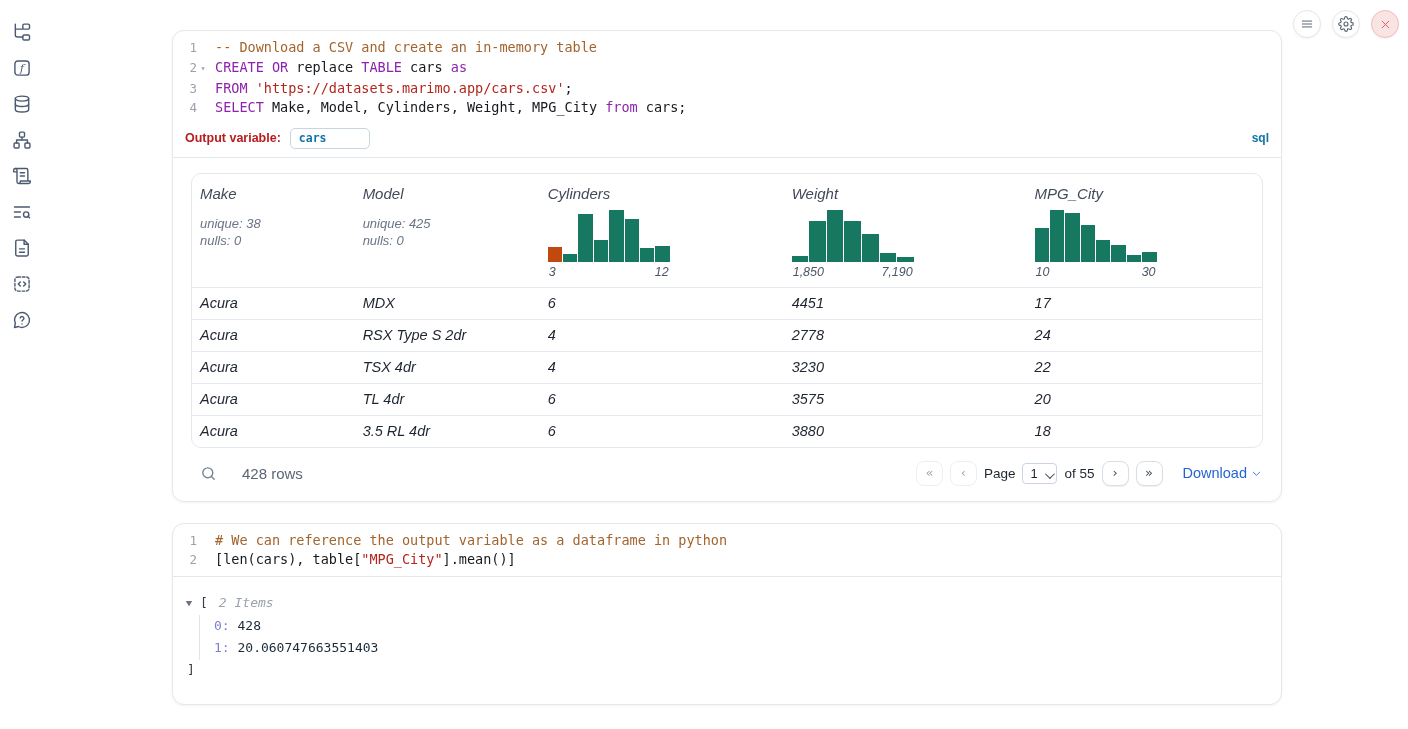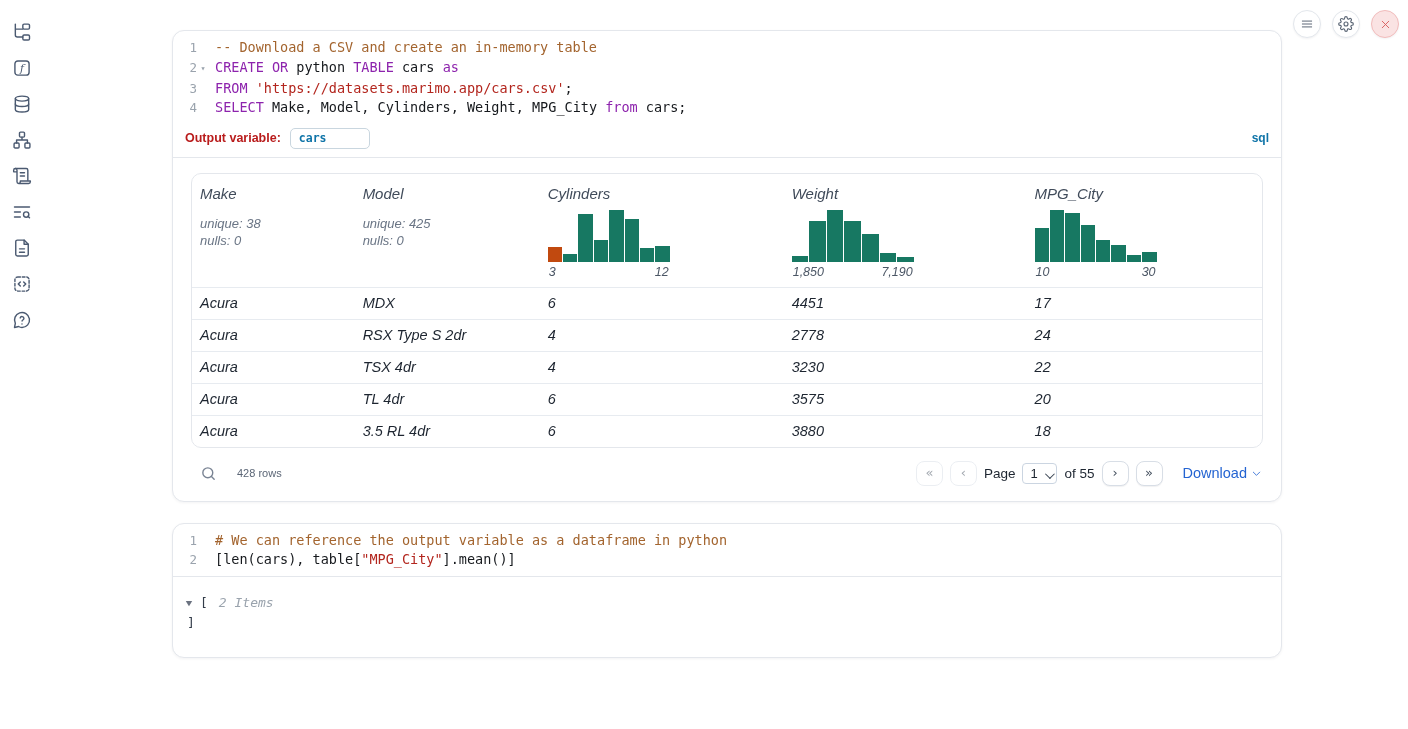--- a/index.html
+++ b/index.html
@@ -67,21 +67,21 @@
   .hist { margin-top:8px; width:122px; }
   .hist .bars { display:flex; align-items:flex-end; gap:1px; height:52px; }
   .hist .bar { flex:1; }
   .hist .axis { display:flex; justify-content:space-between; margin-top:3px;
                 font-size:12.5px; color:#4b5665; padding:0 1px; }
   .tr { display:flex; border-top:1px solid #e7ebf0; }
   .td { padding:7.5px 8px; font-size:14.5px; color:#1d2530; }
 
   
   .table-footer { display:flex; align-items:center; padding:13px 1px 15px; }
-  .rows-count { margin-left:20px; font-size:11px; color:#5b6676; }
+  .rows-count { margin-left:25px; font-size:15px; color:#5b6676; }
   .search-btn { margin-left:8px; display:flex; cursor:pointer; }
   .pager { margin-left:auto; display:flex; align-items:center; gap:7px; }
   .pg-btn { width:27px; height:25px; border:1px solid #d8dee6; border-radius:8px; background:#fff;
             color:#45505f; font-size:13px; display:flex; align-items:center; justify-content:center;
             box-shadow:0 1px 1px rgba(16,24,40,.06); cursor:pointer;
             font-family:"DejaVu Sans", sans-serif; padding-bottom:2px; }
   .pg-btn.disabled { opacity:.5; box-shadow:none; }
   .page-label, .of-label { font-size:13.5px; color:#1d2530; }
   .page-select-wrap { position:relative; }
   .page-select { appearance:none; -webkit-appearance:none; border:1px solid #cbd5e1; border-radius:4px;
@@ -193,21 +193,21 @@
           <path d="M6 6l12 12M18 6L6 18"></path>
         </svg>
     </span>
   </div>
 
   <div class="content">
 
     <section class="cell-card">
       <div class="code-area" id="sql-code">
           <div class="code-line"><span class="gutter">1</span><span class="fold-col"></span><span class="code-text"><span class="tok-comment">-- Download a CSV and create an in-memory table</span></span></div>
-          <div class="code-line"><span class="gutter">2</span><span class="fold-col">▾</span><span class="code-text"><span class="tok-kw">CREATE</span><span class="tok-plain"> </span><span class="tok-kw">OR</span><span class="tok-plain"> python </span><span class="tok-kw">TABLE</span><span class="tok-plain"> cars </span><span class="tok-kw">as</span></span></div>
+          <div class="code-line"><span class="gutter">2</span><span class="fold-col">▾</span><span class="code-text"><span class="tok-kw">CREATE</span><span class="tok-plain"> </span><span class="tok-kw">OR</span><span class="tok-plain"> replace </span><span class="tok-kw">TABLE</span><span class="tok-plain"> cars </span><span class="tok-kw">as</span></span></div>
           <div class="code-line"><span class="gutter">3</span><span class="fold-col"></span><span class="code-text"><span class="tok-kw">FROM</span><span class="tok-plain"> </span><span class="tok-str">'https://datasets.marimo.app/cars.csv'</span><span class="tok-plain">;</span></span></div>
           <div class="code-line"><span class="gutter">4</span><span class="fold-col"></span><span class="code-text"><span class="tok-kw">SELECT</span><span class="tok-plain"> Make, Model, Cylinders, Weight, MPG_City </span><span class="tok-kw">from</span><span class="tok-plain"> cars;</span></span></div>
         </div>
       <div class="outvar-row">
         <span class="outvar-label">Output variable:</span>
         <input class="outvar-input" value="cars" style="">
         <span class="lang-badge">sql</span>
       </div>
 
       <div class="output-area">
@@ -359,18 +359,22 @@
       <div class="code-area py-divider" id="py-code">
           <div class="code-line"><span class="gutter">1</span><span class="fold-col"></span><span class="code-text"><span class="tok-comment"># We can reference the output variable as a dataframe in python</span></span></div>
           <div class="code-line"><span class="gutter">2</span><span class="fold-col"></span><span class="code-text"><span class="tok-plain">[len(cars), table[</span><span class="tok-str">"MPG_City"</span><span class="tok-plain">].mean()]</span></span></div>
         </div>
       <div class="tree-output">
         <div class="tree-head">
           <span class="tree-chevron" style="transform: scaleX(1.2);">▼</span>
           <span class="tree-bracket">[</span>
           <span class="tree-count">2 Items</span>
         </div>
+        <div class="tree-items" id="tree-items">
+            <div class="tree-entry"><span class="tree-key">0:</span><span class="tree-val"> 428</span></div>
+            <div class="tree-entry"><span class="tree-key">1:</span><span class="tree-val"> 20.060747663551403</span></div>
+          </div>
         <div class="tree-close">]</div>
       </div>
     </section>
 
   </div>
 </div>
 
 </body></html>

